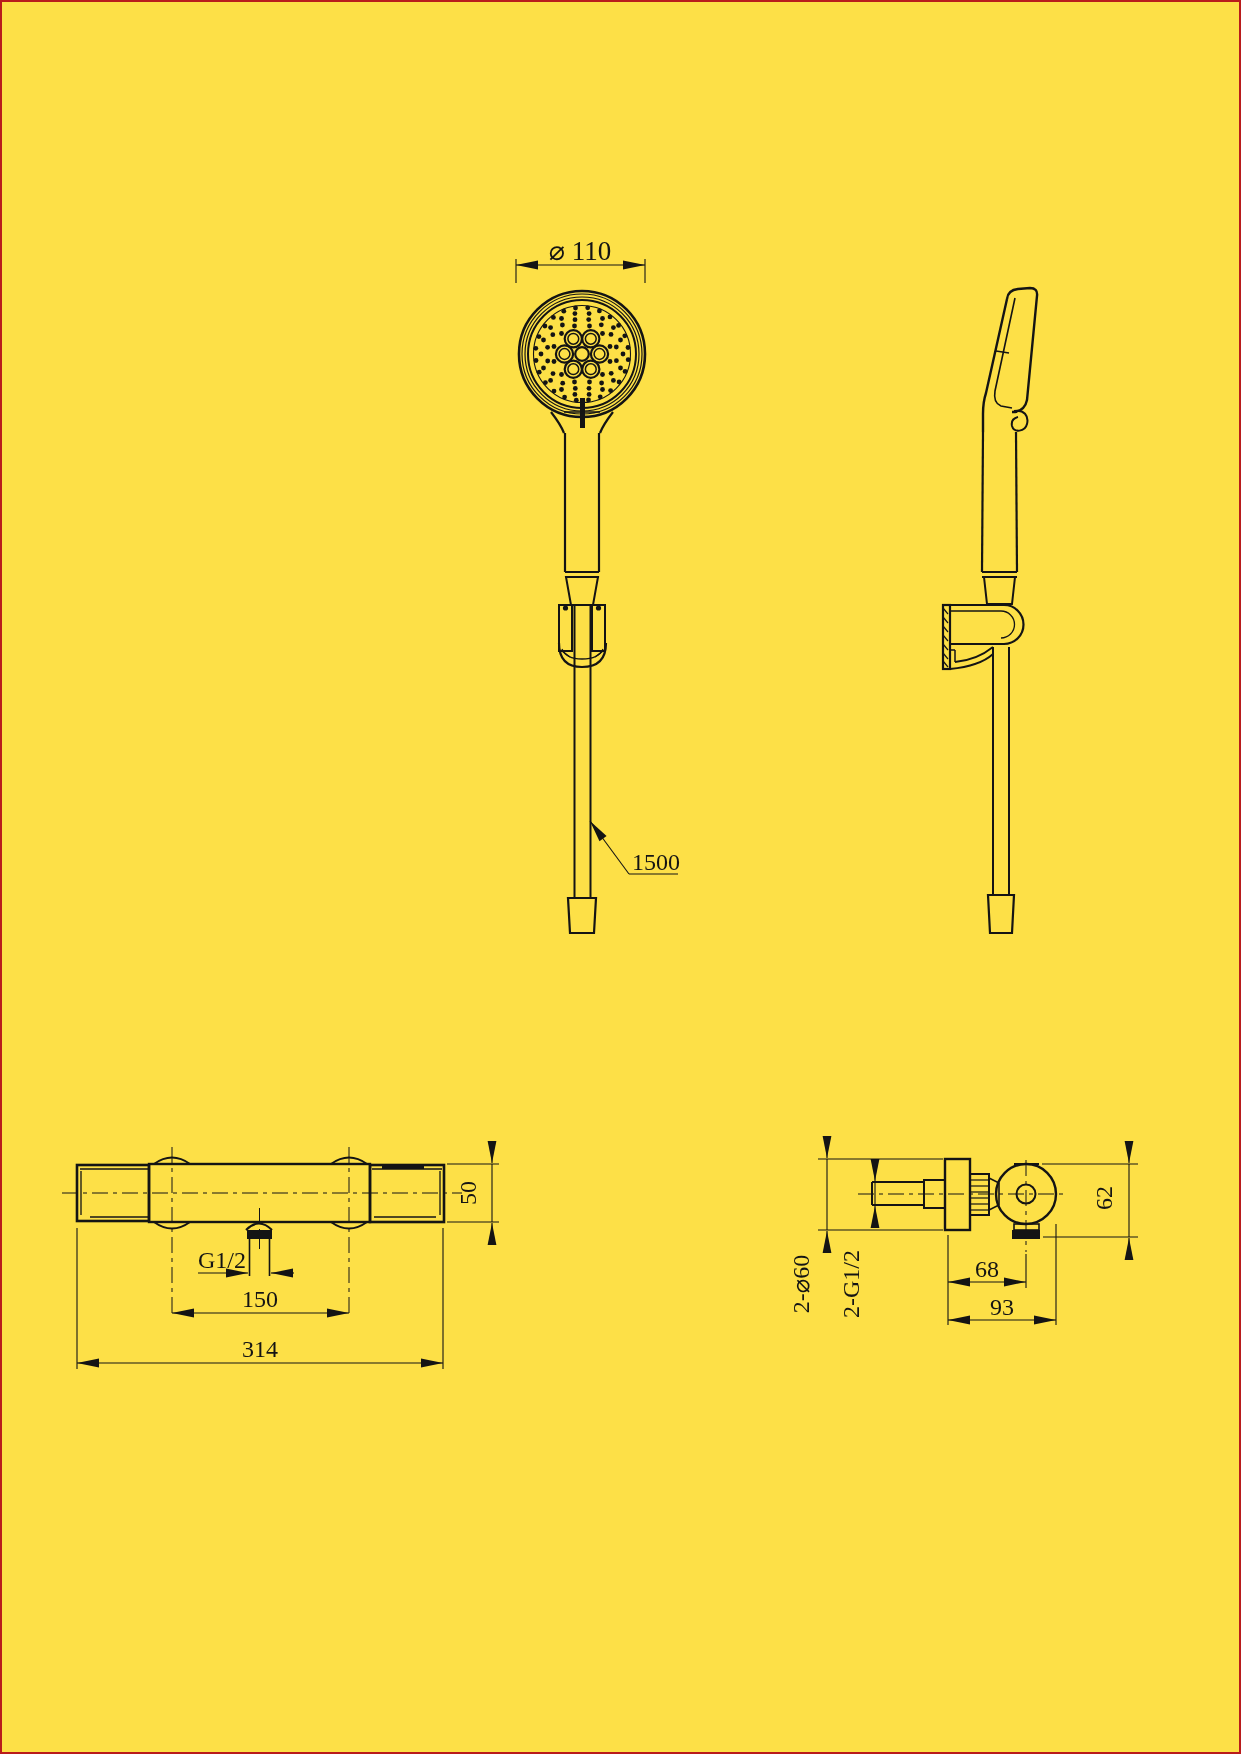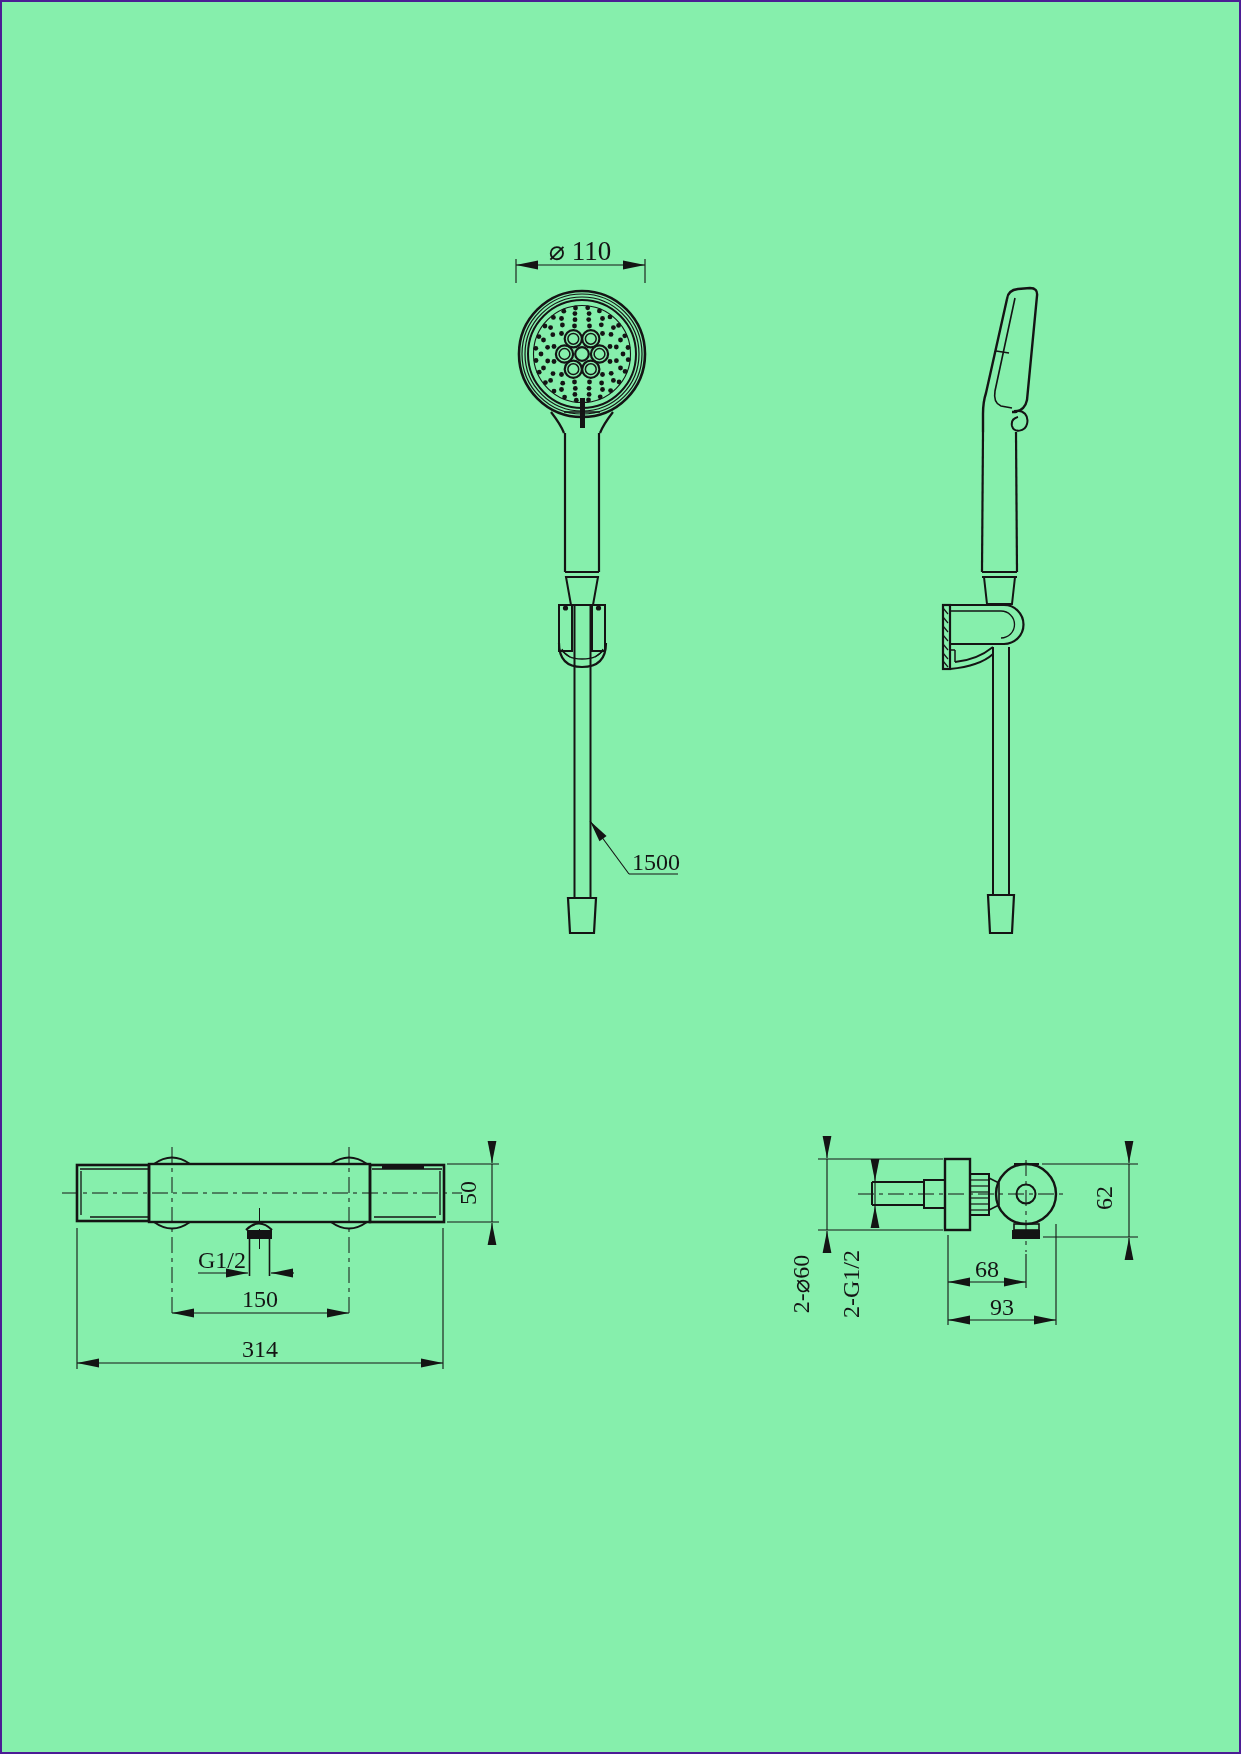--- a/index.html
+++ b/index.html
@@ -1,18 +1,18 @@
 <!DOCTYPE html>
 <html><head>
 <meta charset="utf-8">
 <style>
   html,body{margin:0;padding:0;background:#e8e8e8;}
   .page{
-    width:1241px;height:1754px;background:#86efac;
-    border:2px solid #4c1d95;box-sizing:border-box;
+    width:1241px;height:1754px;background:#fde047;
+    border:2px solid #b91c1c;box-sizing:border-box;
     position:relative;overflow:hidden;
     font-family:"Liberation Serif","DejaVu Serif",serif;
   }
   svg{position:absolute;left:0;top:0;}
   svg text{
     font-family:"Liberation Serif","DejaVu Sans",serif;
     fill:#141414;
   }
   .dim-text{font-size:24px;}
   .dia-text{font-size:27px;}

